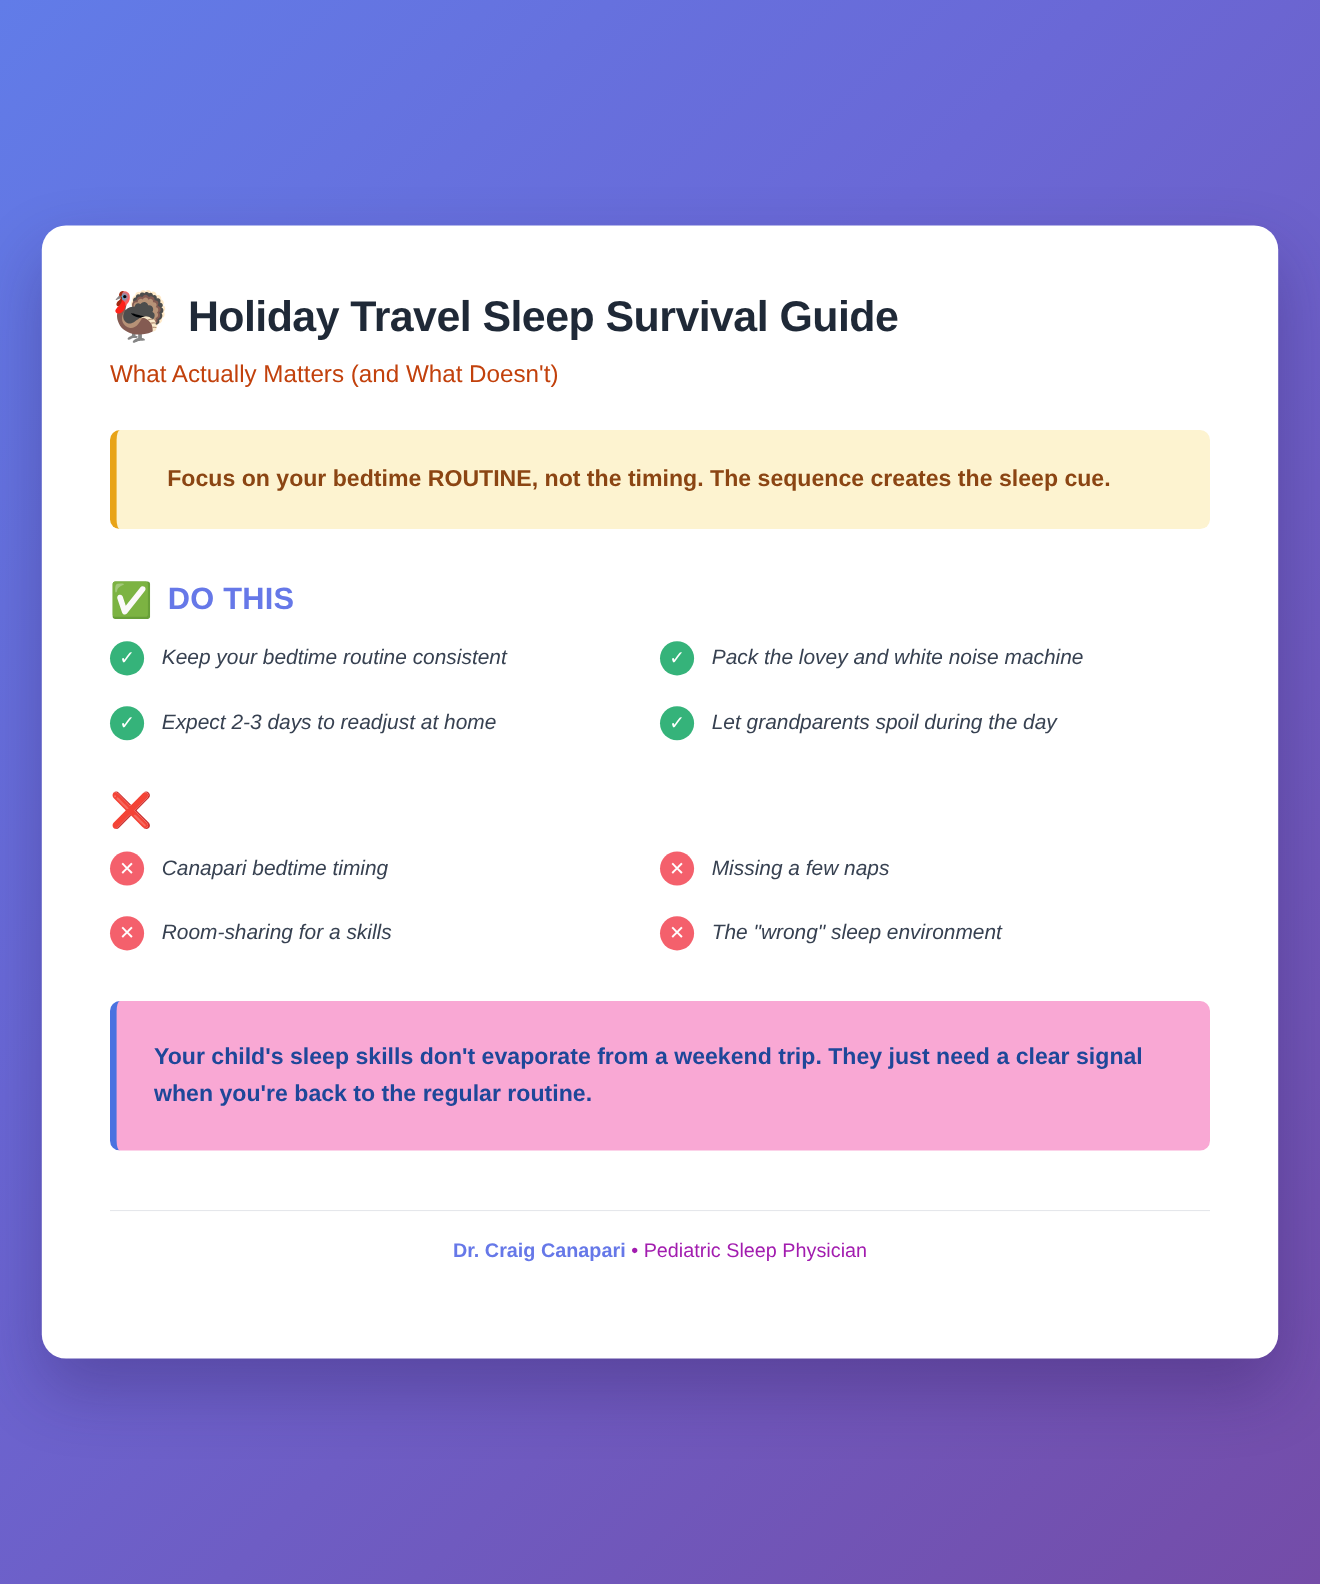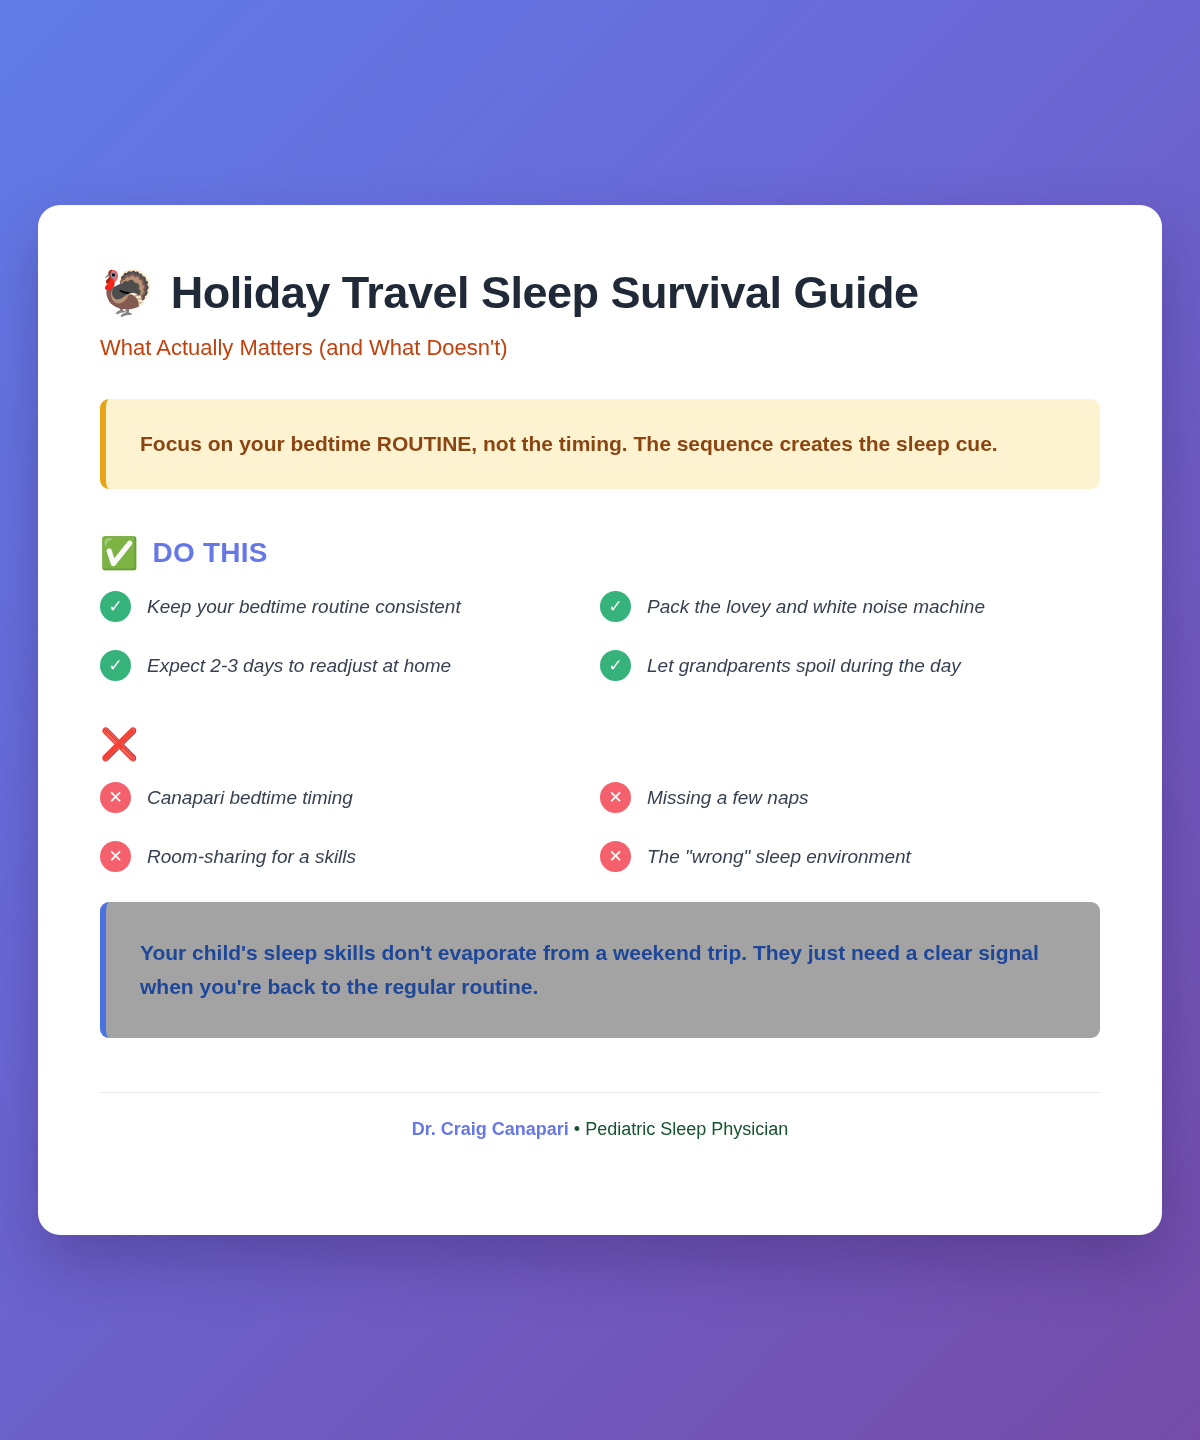--- a/index.html
+++ b/index.html
@@ -33,55 +33,55 @@
     display: flex;
     align-items: center;
     gap: 16px;
   }
   .title-emoji {
     font-size: 44px;
     line-height: 1;
     display: inline-block;
   }
   .title-text {
-    font-size: 45px;
+    font-size: 39px;
     font-weight: bold;
     color: #1F2937;
     letter-spacing: -0.5px;
   }
   .subtitle {
     margin-top: 16px;
     font-size: 22px;
     color: #c2410c;
     font-weight: normal;
   }
 
   
   .callout {
     margin-top: 38px;
     border-radius: 9px;
-    padding: 30px 34px;
+    padding: 30px 46px;
     display: flex;
     align-items: center;
   }
   .callout.amber {
     background: #FDF3D0;
     border-left: 6px solid #E8A317;
     min-height: 90px;
   }
   .callout.amber .callout-text {
     color: #8B4513;
     font-size: 21px;
     font-weight: bold;
     line-height: 1.4;
   }
   .callout.blue {
-    background: #a3a3a3;
+    background: #f9a8d4;
     border-left: 6px solid #4A72E0;
-    margin-top: 30px;
+    margin-top: 46px;
     padding: 34px 34px;
   }
   .callout.blue .callout-text {
     color: #1E4799;
     font-size: 21px;
     font-weight: bold;
     line-height: 1.62;
   }
 
   
@@ -146,21 +146,21 @@
   .footer {
     margin-top: 26px;
     text-align: center;
     font-size: 18px;
   }
   .footer-name {
     color: #6678E8;
     font-weight: bold;
   }
   .footer-role {
-    color: #14532d;
+    color: #a21caf;
   }
 </style>
 </head>
 <body>
 
 <div class="card">
 
   <div class="title-row">
     <span class="title-emoji">🦃</span>
     <h1 class="title-text">Holiday Travel Sleep Survival Guide</h1>

